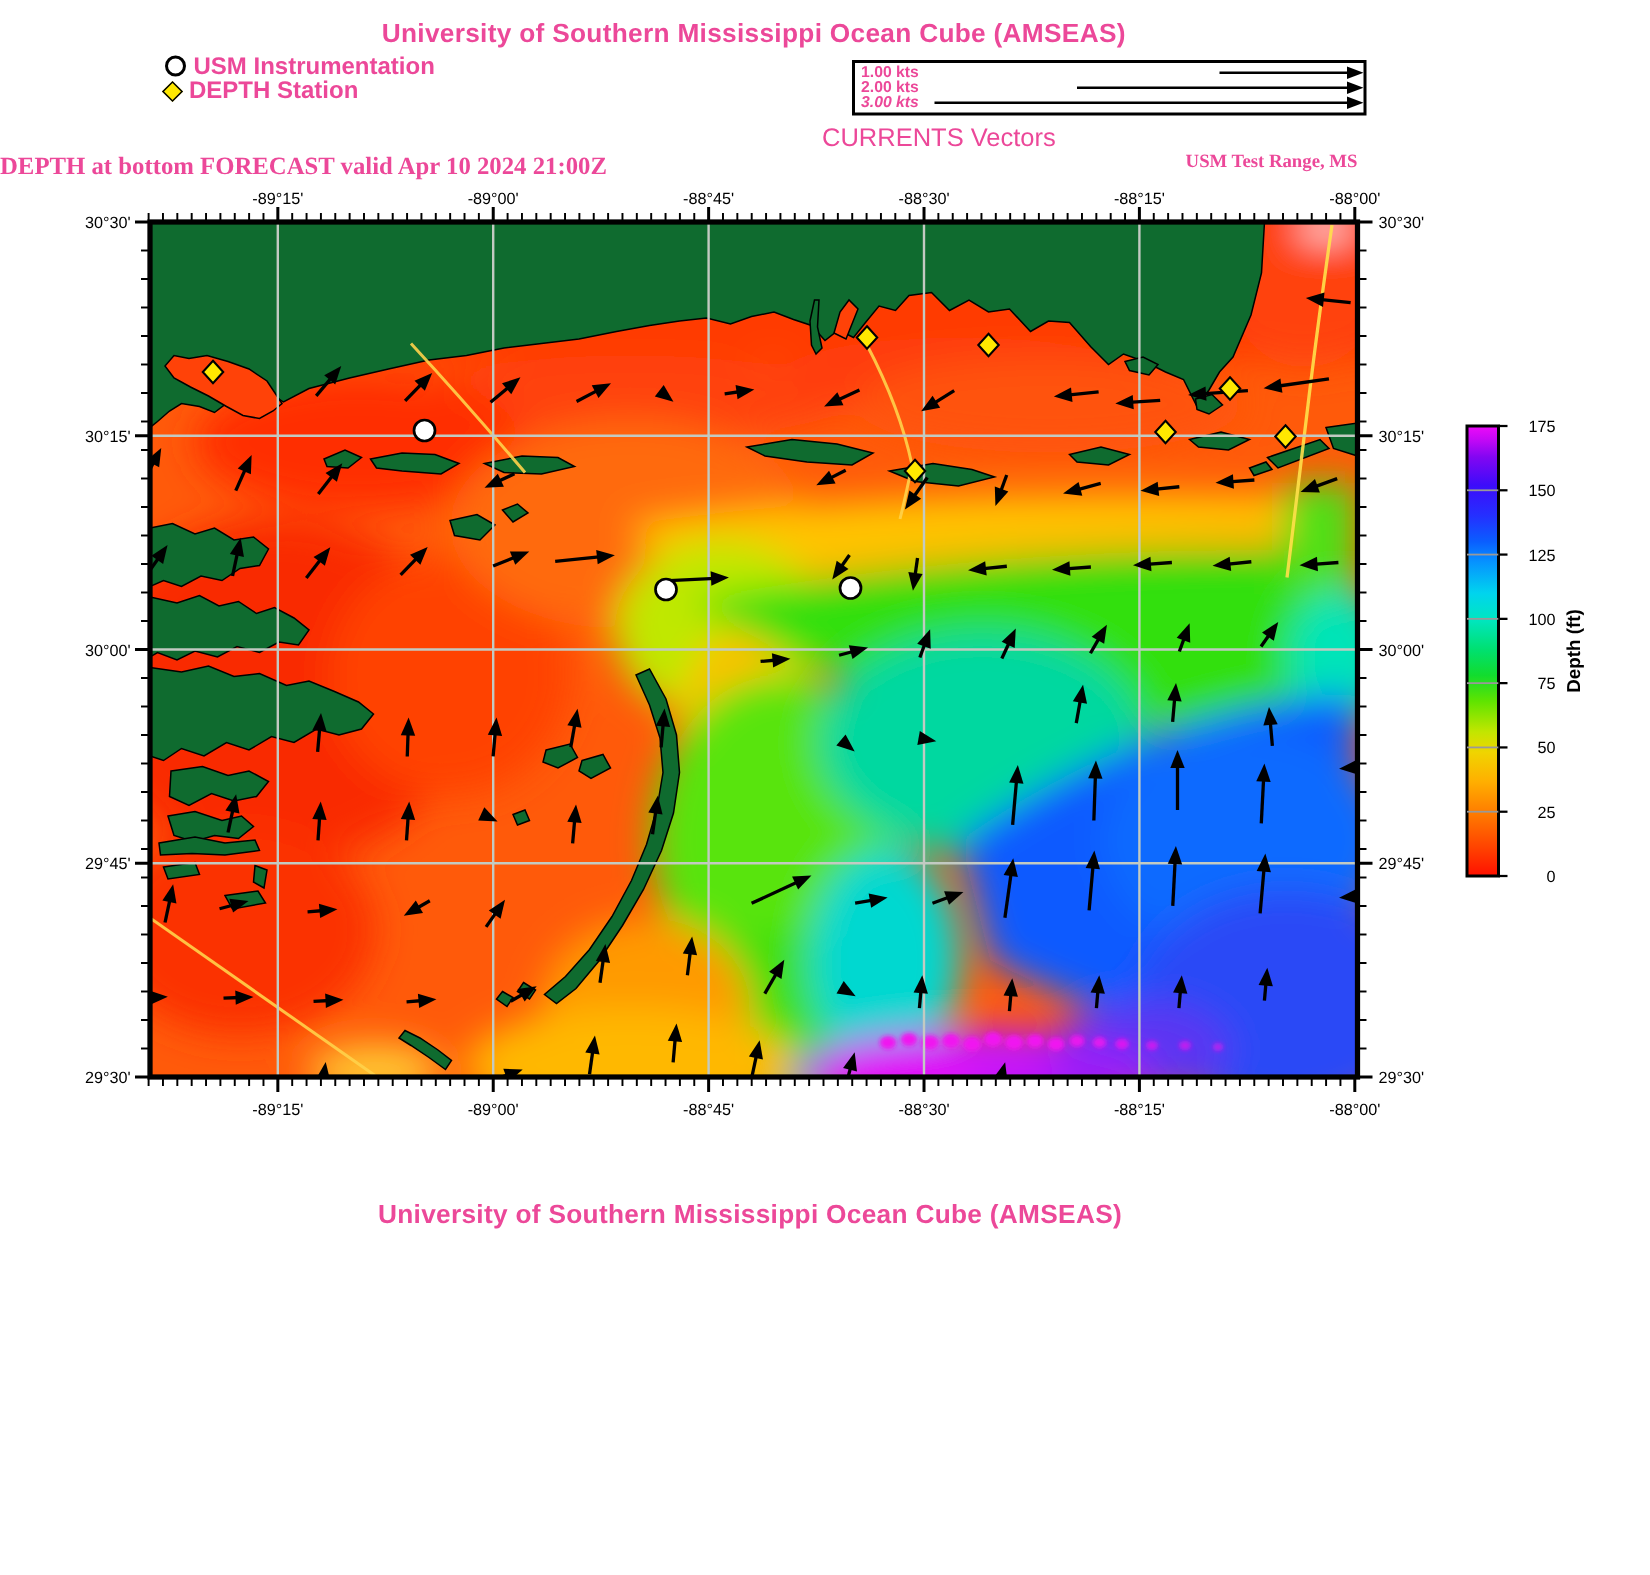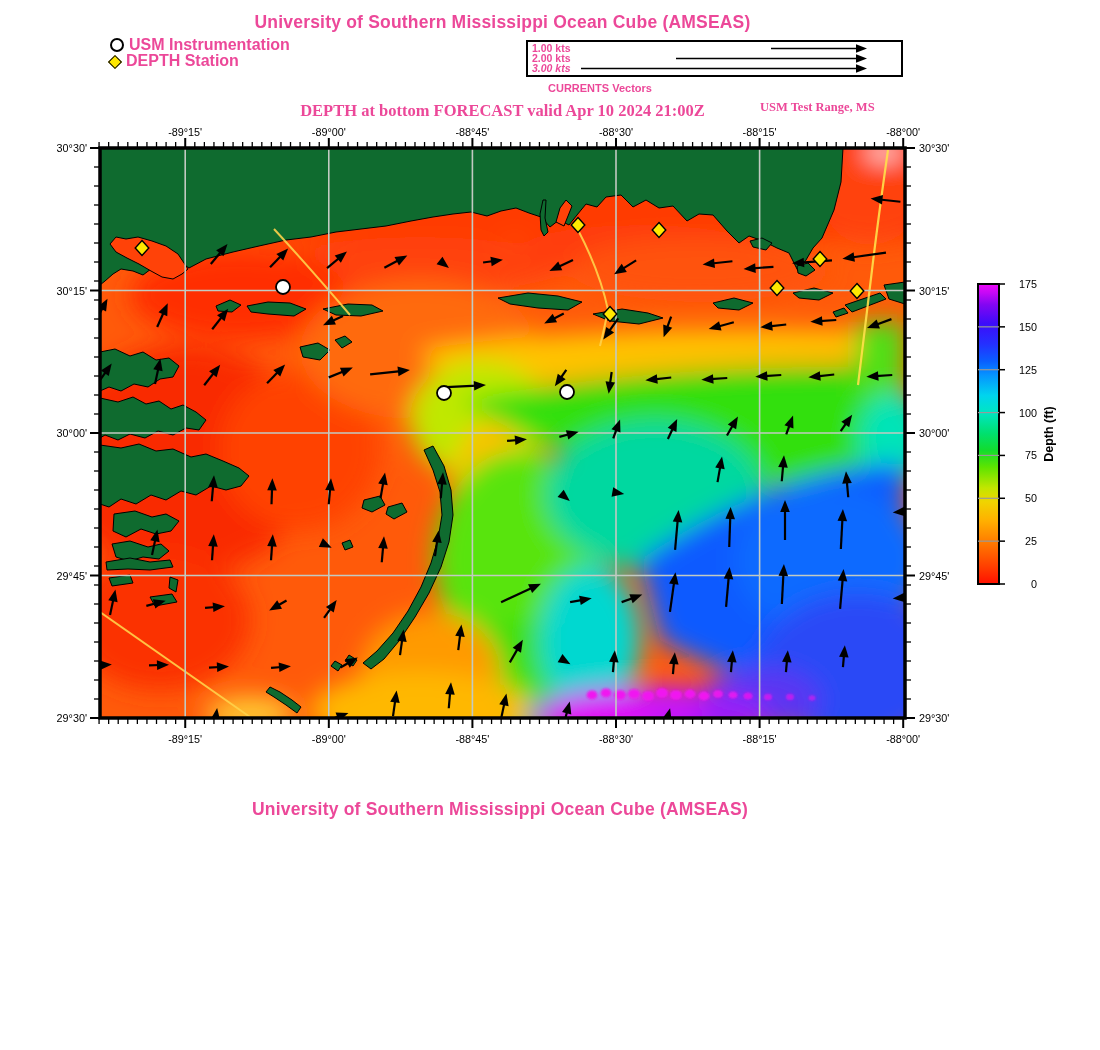--- a/index.html
+++ b/index.html
@@ -8,21 +8,21 @@
   .abs{position:absolute;}
   .serif{font-family:"Liberation Serif",serif;}
   #title1,#title2{font-weight:bold;font-size:17.5px;letter-spacing:0.2px;}
   .legend-row{height:16px;line-height:16px;font-weight:bold;font-size:16px;white-space:nowrap;}
   .lg-circle{display:inline-block;width:10px;height:10px;border:2.2px solid #000;border-radius:50%;
              background:#fff;margin-right:5px;vertical-align:-2px;}
   .lg-diamond{display:inline-block;width:8px;height:8px;border:1.6px solid #000;background:#ffe800;
               transform:rotate(45deg);margin-right:6px;vertical-align:-1px;}
   #vbox{border:2.5px solid #000;background:#fff;}
   .vlab{position:absolute;left:4px;font-weight:bold;font-size:10.5px;line-height:10.5px;white-space:nowrap;}
-  #vcaption{font-weight:bold;font-size:11px;}
+  #vcaption{font-weight:normal;font-size:17px;}
   #subtitle{font-weight:bold;font-size:16.5px;}
   #region-label{font-weight:bold;font-size:12.5px;}
   .axlbl{font:10.8px "Liberation Sans",sans-serif;fill:#000;}
   .cblbl{font:bold 12.5px "Liberation Sans",sans-serif;fill:#000;}
   svg text{user-select:none;}
 </style>
 </head>
 <body>
 
 <div class="page">
@@ -31,37 +31,37 @@
 
   <div class="abs" style="left:110px;top:37px;">
     <div class="legend-row">
       <span class="lg-circle"></span><span>USM Instrumentation</span>
     </div>
     <div class="legend-row">
       <span class="lg-diamond"></span><span>DEPTH Station</span>
     </div>
   </div>
 
-  <div class="abs" id="vbox" style="left:526px;top:40px;width:339px;height:33px;padding-left:34px;">
+  <div class="abs" id="vbox" style="left:568px;top:40px;width:339px;height:33px;">
     <div class="vlab" style="top:1px;">1.00 kts</div>
     <div class="vlab" style="top:11px;">2.00 kts</div>
     <div class="vlab" style="top:21px;font-style:italic;">3.00 kts</div>
     <svg id="vbox-svg" width="339" height="33" style="position:absolute;left:0;top:0;">
         <line x1="243" y1="6.5" x2="329" y2="6.5" stroke="#000" stroke-width="1.6"></line>
         <path d="M339,6.5 L328,2.3 L328,10.7 Z" fill="#000"></path>
         <line x1="148" y1="16.5" x2="329" y2="16.5" stroke="#000" stroke-width="1.6"></line>
         <path d="M339,16.5 L328,12.3 L328,20.7 Z" fill="#000"></path>
         <line x1="53" y1="26.5" x2="329" y2="26.5" stroke="#000" stroke-width="1.6"></line>
         <path d="M339,26.5 L328,22.3 L328,30.7 Z" fill="#000"></path>
       </svg>
   </div>
   <div class="abs" id="vcaption" style="left:548px;top:82px;">CURRENTS Vectors</div>
 
-  <div class="abs serif" id="subtitle" style="left:0;top:101px;width:1005px;text-align:center;">DEPTH at bottom FORECAST valid Apr 10 2024 21:00Z</div>
-  <div class="abs serif" id="region-label" style="left:760px;top:100px;width:145px;">USM Test Range, MS</div>
+  <div class="abs serif" id="subtitle" style="left:0;top:101px;width:1005px;">DEPTH at bottom FORECAST valid Apr 10 2024 21:00Z</div>
+  <div class="abs serif" id="region-label" style="left:760px;top:100px;width:145px;text-align:right;">USM Test Range, MS</div>
 
   <svg id="map-svg" class="abs" style="left:0;top:0;" width="1100" height="1050" viewBox="0 0 1100 1050">
     <defs>
       <clipPath id="mapclip">
           <rect x="100" y="148" width="805" height="570"></rect>
         </clipPath>
       <filter id="blurBig" x="-30%" y="-30%" width="160%" height="160%">
           <feGaussianBlur stdDeviation="12"></feGaussianBlur>
         </filter>
       <filter id="blurSm" x="-50%" y="-50%" width="200%" height="200%">

